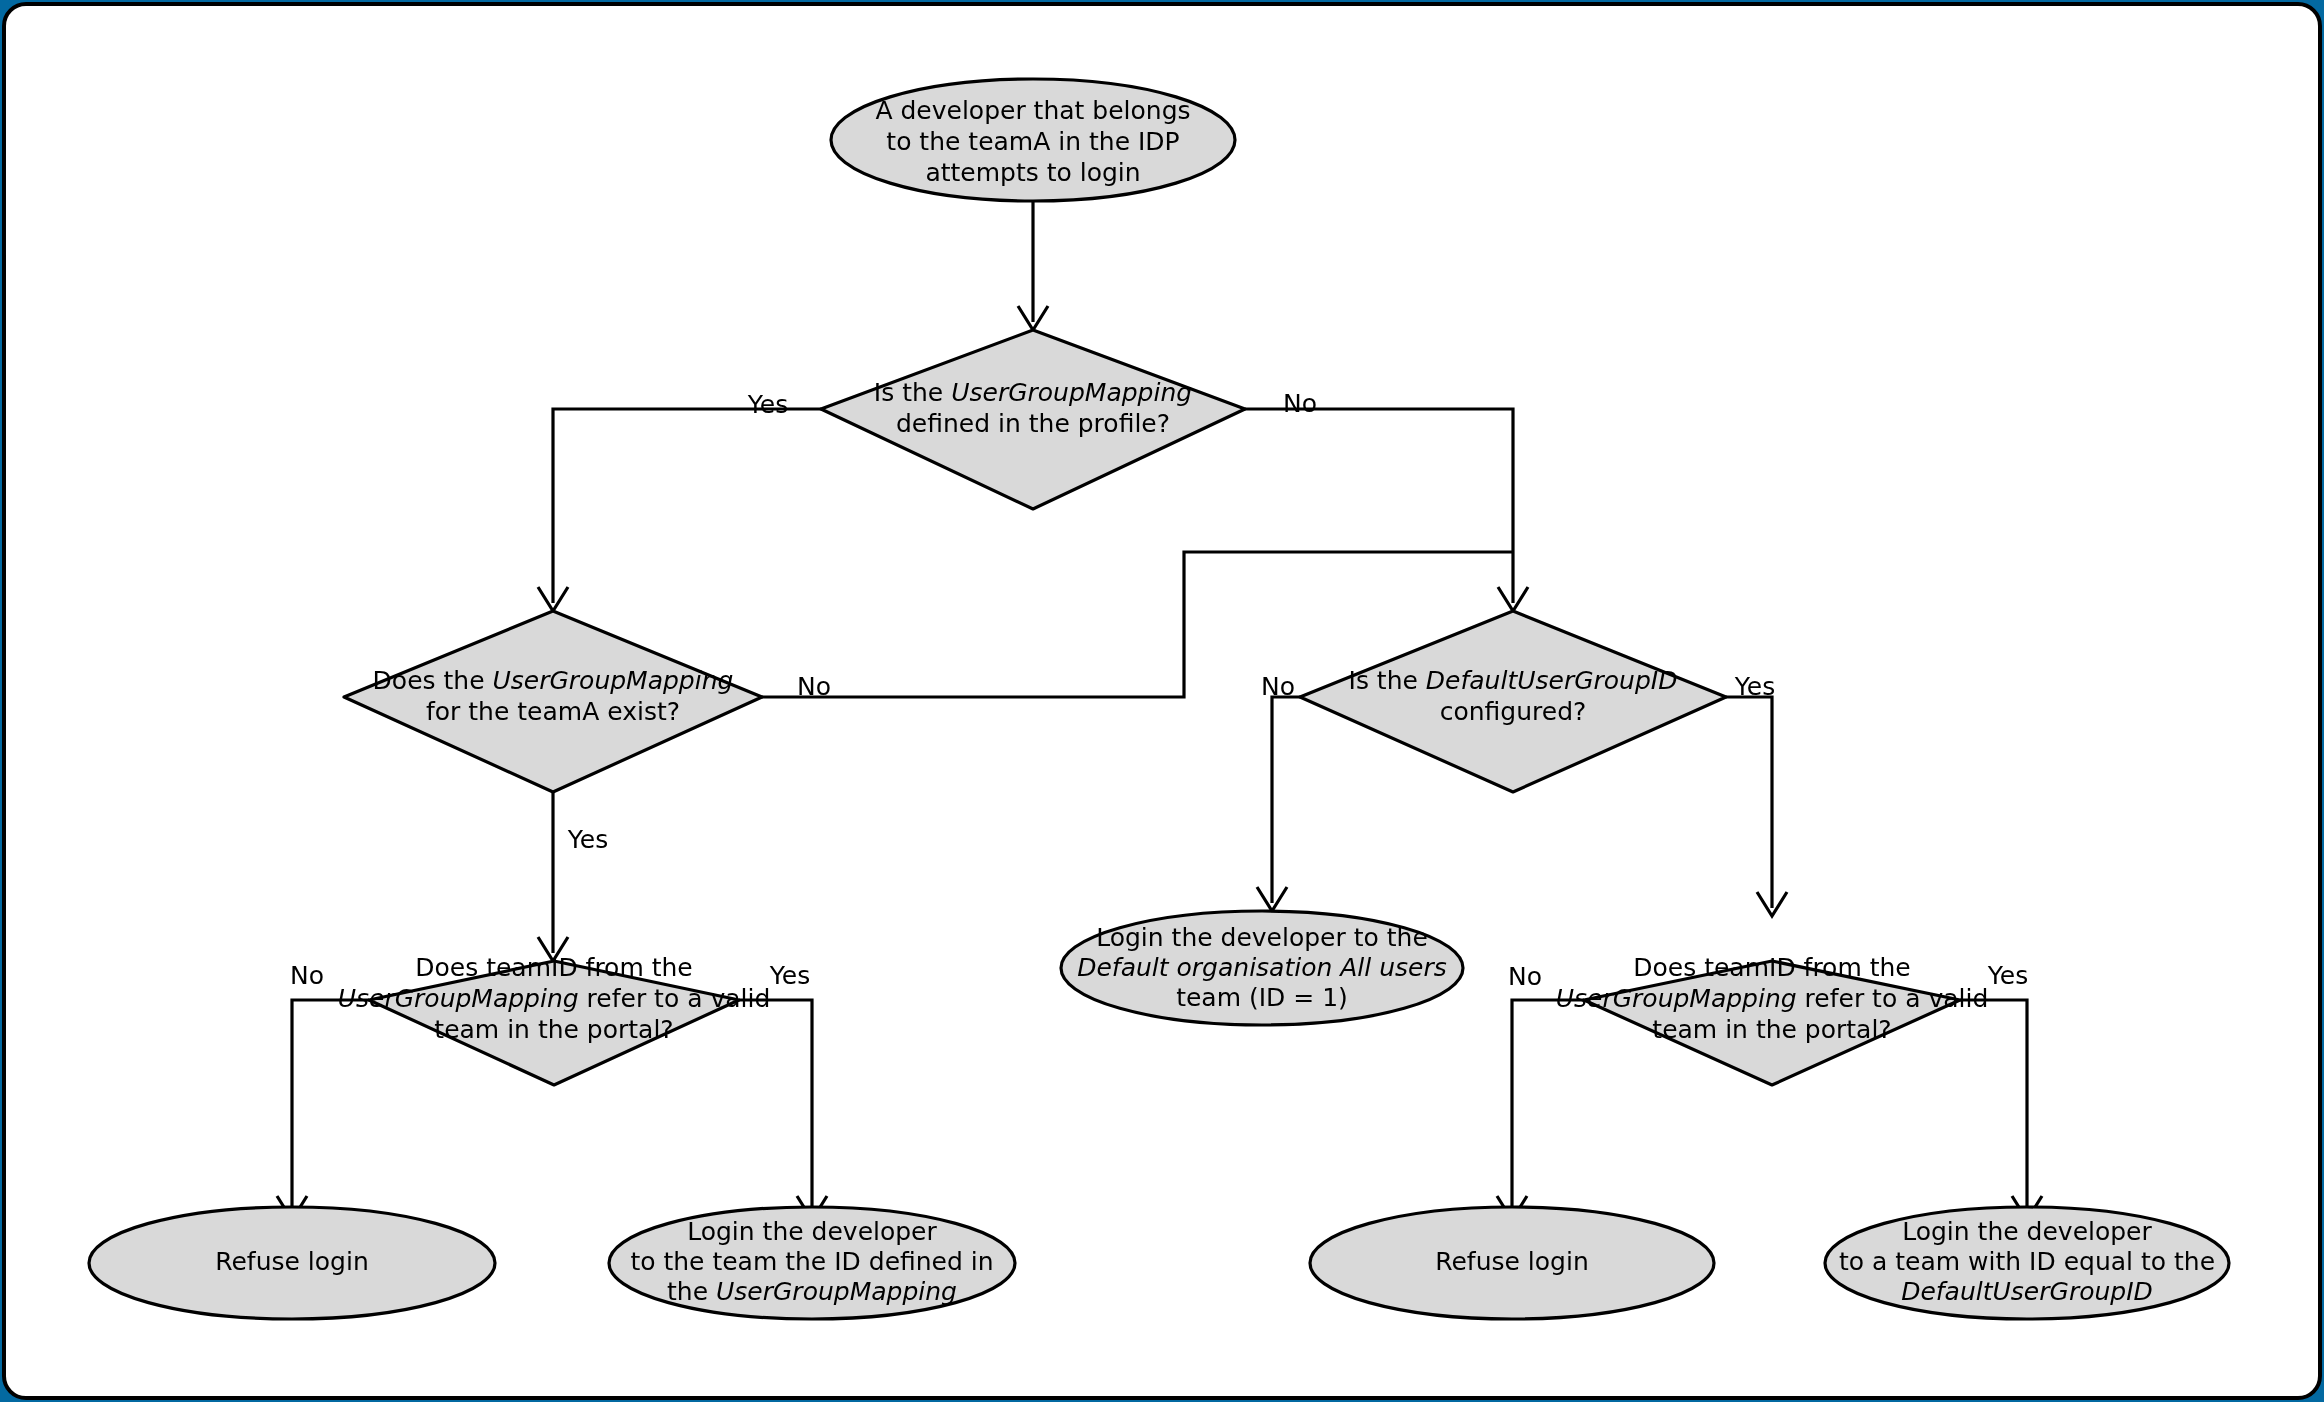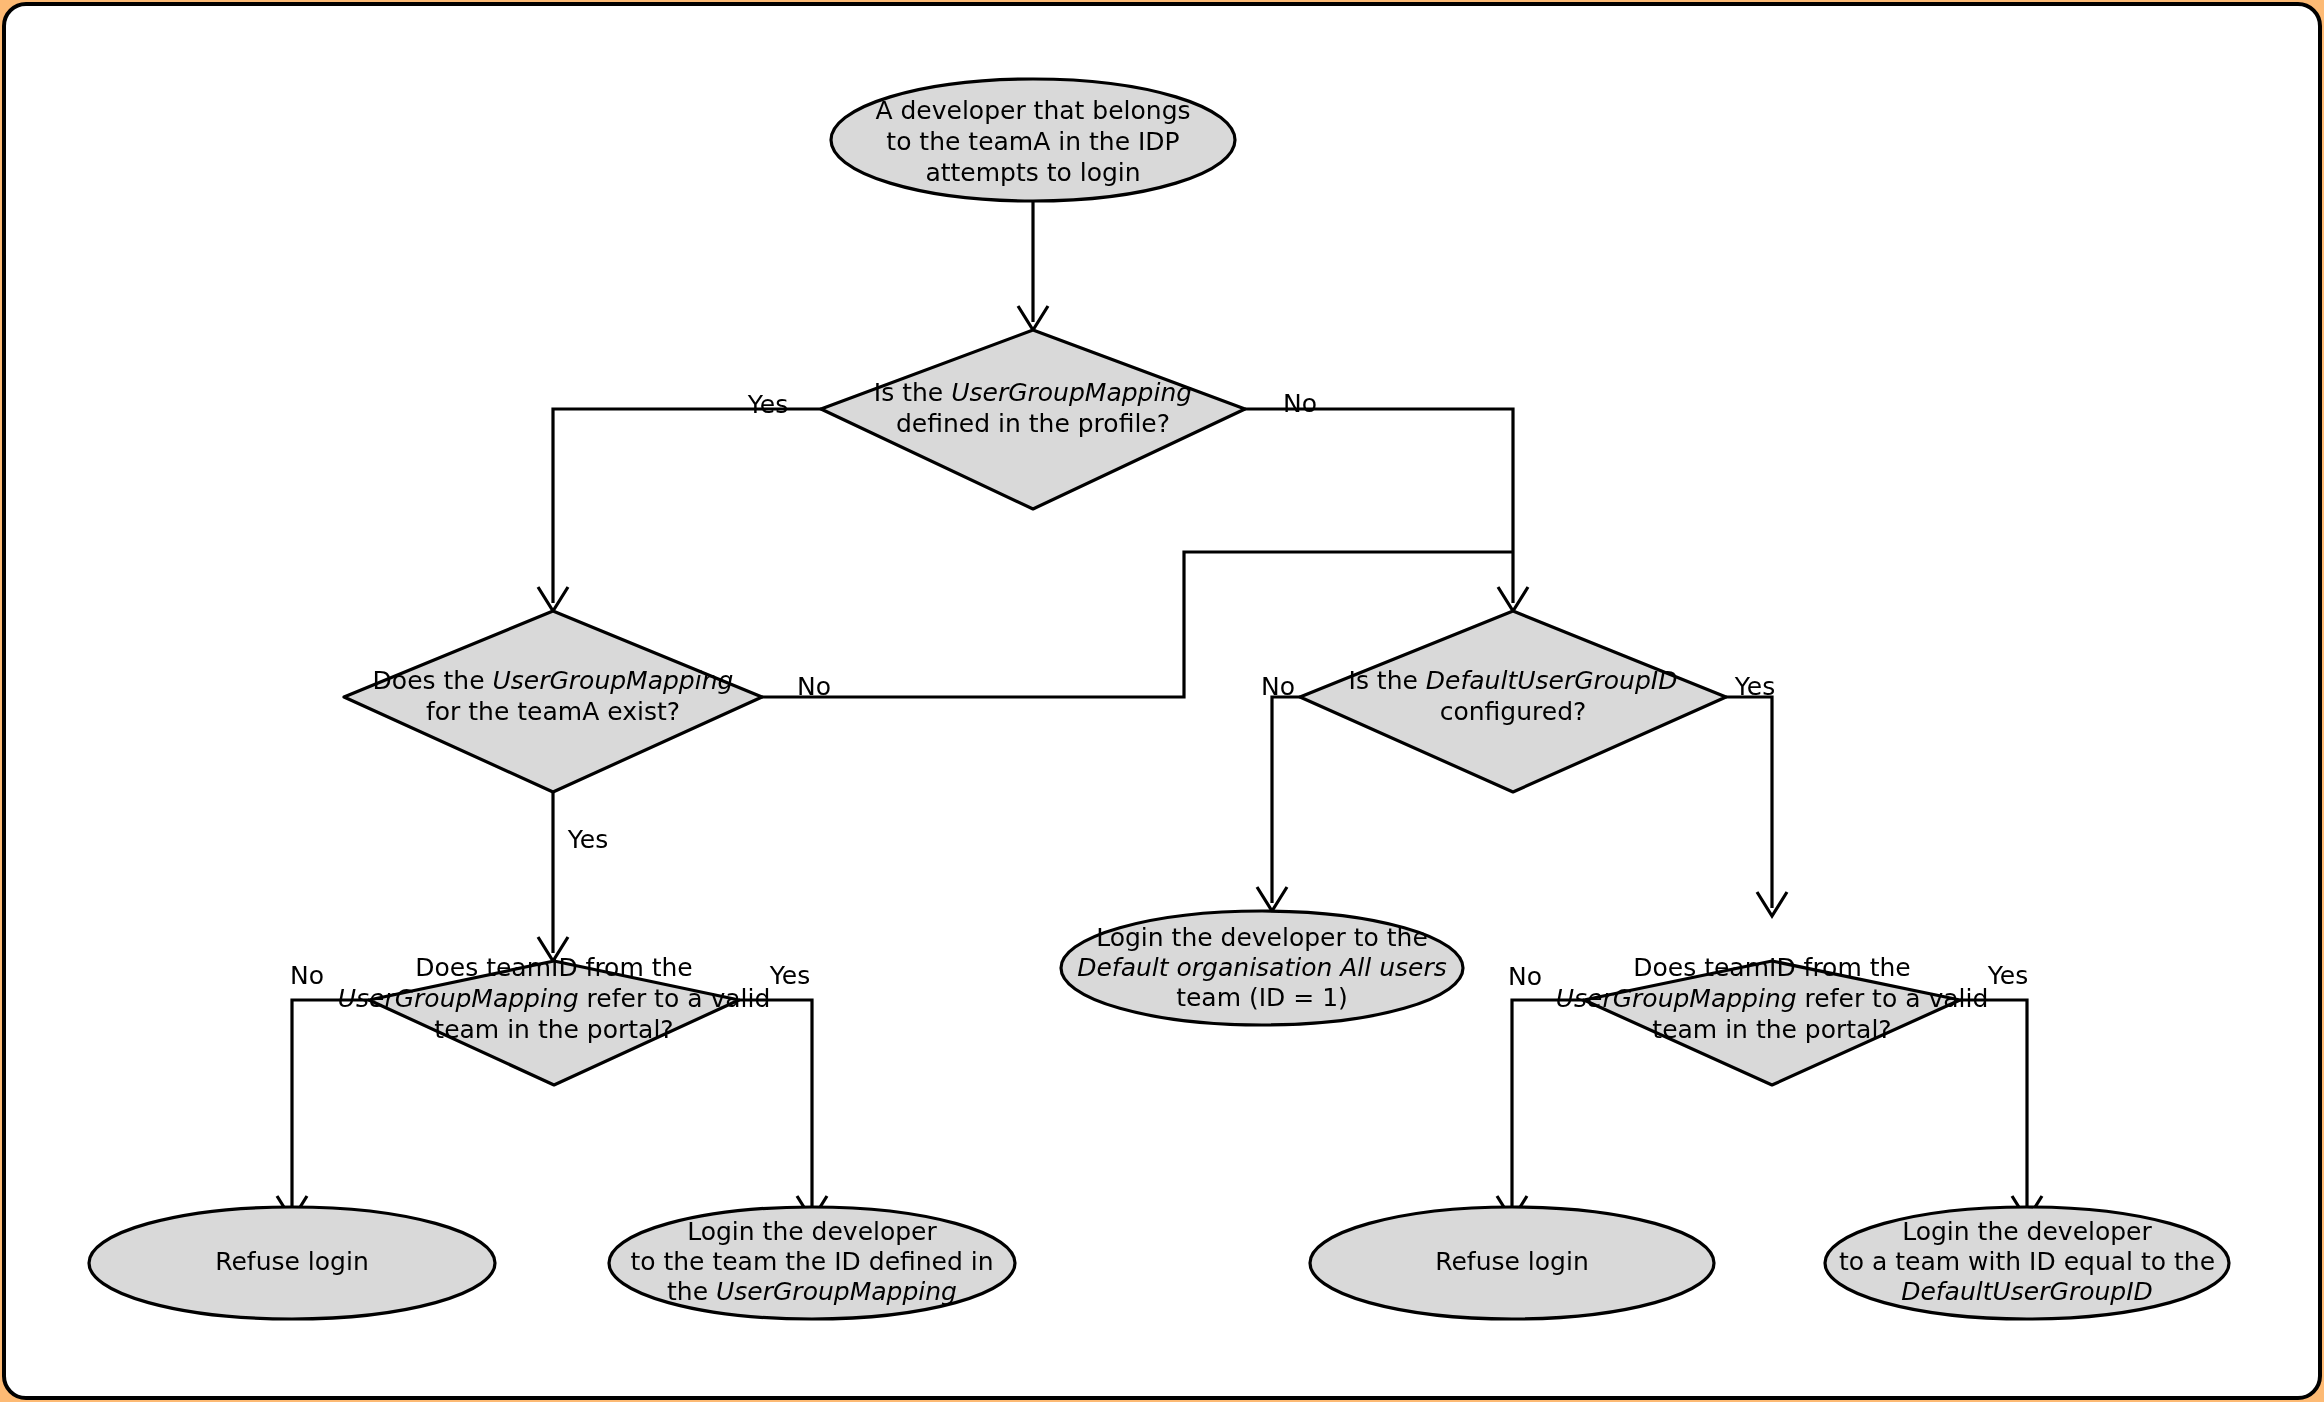--- a/index.html
+++ b/index.html
@@ -4,21 +4,21 @@
 <style>
   html, body {
     margin: 0;
     padding: 0;
     background: #000000;
   }
   #canvas-wrap {
     position: relative;
     width: 2324px;
     height: 1402px;
-    background: #fdba74;
+    background: #0369a1;
     overflow: hidden;
   }
   #flow-svg {
     display: block;
     width: 2324px;
     height: 1402px;
   }
   .node-shape {
     fill: #d9d9d9;
     stroke: #000000;

